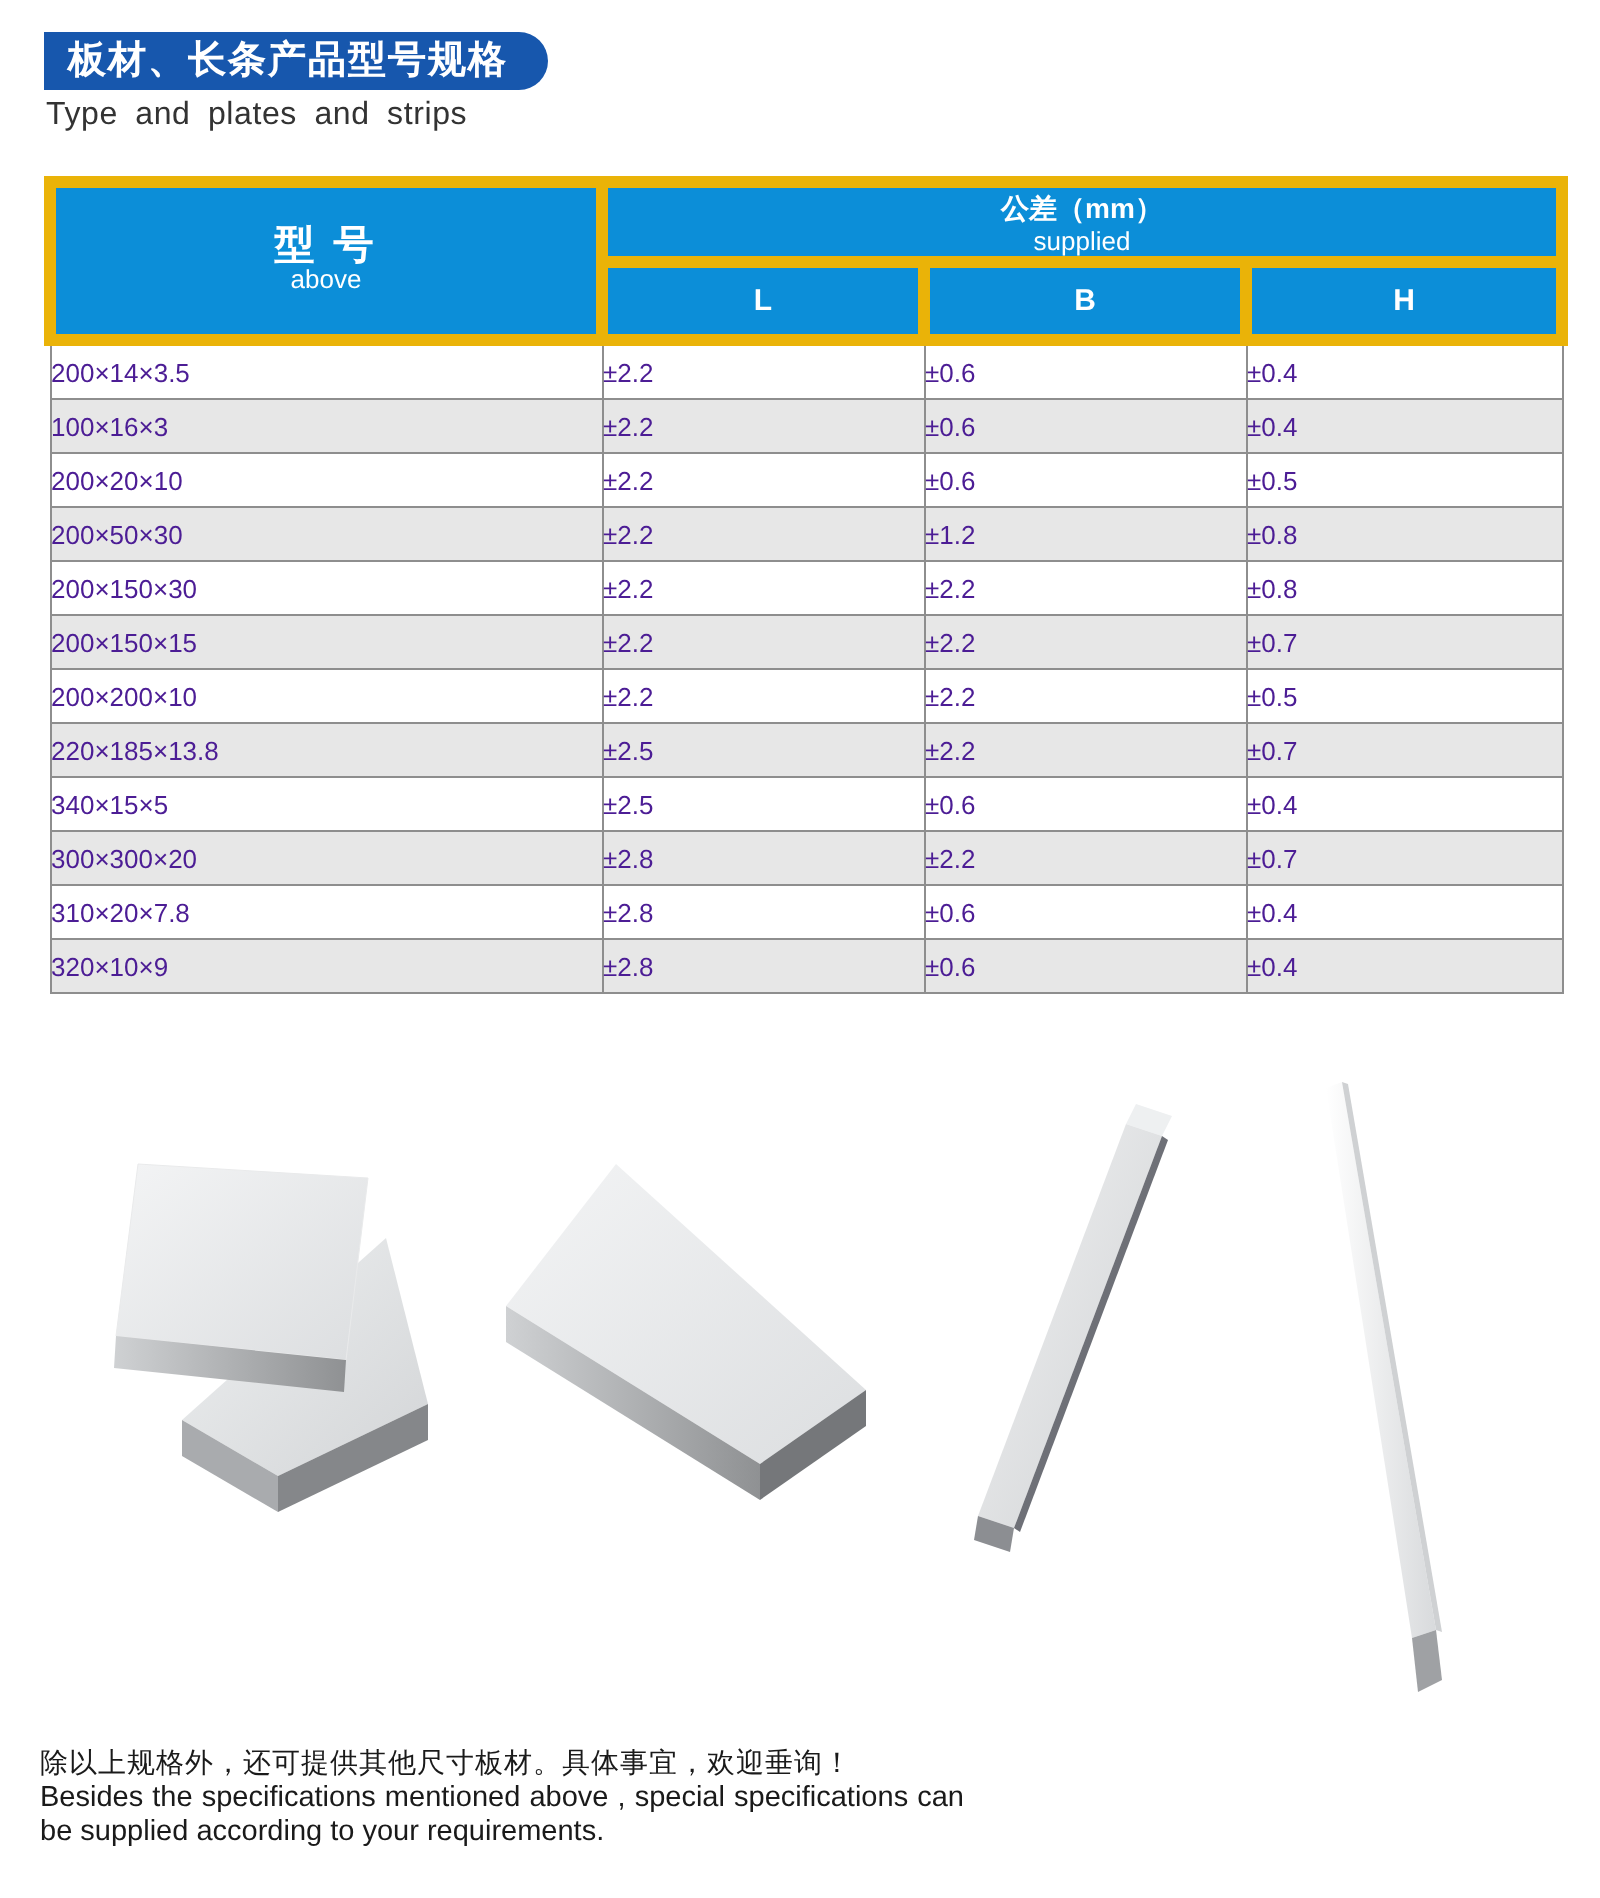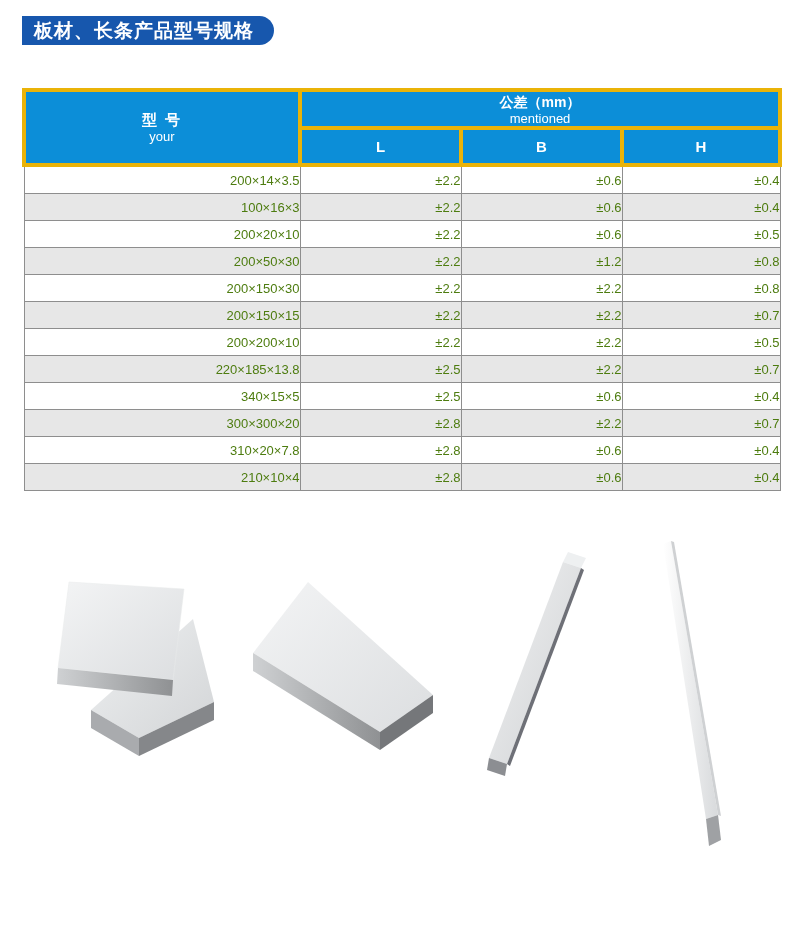--- a/index.html
+++ b/index.html
@@ -19,65 +19,66 @@
   }
   
   table.spec{
     position:absolute;left:22px;top:88px;width:756px;
     border-collapse:collapse;table-layout:fixed;
     border:1px solid #8e8e8e;
   }
   col.c-type{width:276px;} col.c-l{width:161px;} col.c-b{width:161px;} col.c-h{width:158px;}
   table.spec thead th{
     background:#0c8ed8;color:#ffffff;font-weight:bold;text-align:center;
-    border:4px solid #eab308;padding:0;
+    border:6px solid #eab308;padding:0;
   }
   th.type-th{height:69px;}
-  .th-zh{font-size:15px;letter-spacing:2px;line-height:18px;}
+  .th-zh{font-size:20px;letter-spacing:2px;line-height:18px;}
   .th-en{font-size:13px;font-weight:normal;line-height:15px;}
   tr.tol-row th{height:34px;}
   tr.lbh-row th{height:33px;font-size:15px;}
   table.spec tbody td{
-    height:26px;text-align:right;font-size:13px;color:#4d7c0f;
+    height:26px;text-align:left;font-size:13px;color:#4c1d95;
     border:1px solid #8e8e8e;padding:0;margin-top:24px;
   }
   table.spec tbody tr:nth-child(even){background:#e7e7e7;}
   table.spec tbody tr:nth-child(odd){background:#ffffff;}
   
   .products{position:absolute;left:0;top:520px;width:800px;height:350px;}
   
   .footer{position:absolute;left:20px;top:872px;width:462px;}
   .footer-zh{font-size:14px;color:#1a1a1a;letter-spacing:0.5px;line-height:19px;}
   .footer-en{margin:0;font-size:14.5px;color:#1a1a1a;text-align:justify;line-height:17px;}
 </style>
 </head>
 <body>
 
 <div class="page">
 
   <div class="title-badge">
     <span>板材、长条产品型号规格</span>
   </div>
+  <div class="subtitle">Type and plates and strips</div>
 
   <table class="spec">
     <colgroup>
         <col class="c-type">
         <col class="c-l">
         <col class="c-b">
         <col class="c-h">
       </colgroup>
     <thead>
       <tr class="tol-row">
         <th rowspan="2" class="type-th">
           <div class="th-zh">型  号</div>
-          <div class="th-en">your</div>
+          <div class="th-en">above</div>
         </th>
         <th colspan="3">
           <div class="th-zh" style="font-size:14px;letter-spacing:0;">公差（mm）</div>
-          <div class="th-en">mentioned</div>
+          <div class="th-en">supplied</div>
         </th>
       </tr>
       <tr class="lbh-row">
         <th>L</th>
         <th>B</th>
         <th>H</th>
       </tr>
     </thead>
     <tbody>
       <tr>
@@ -140,21 +141,21 @@
         <td>±2.2</td>
         <td>±0.7</td>
       </tr>
       <tr>
         <td>310×20×7.8</td>
         <td>±2.8</td>
         <td>±0.6</td>
         <td>±0.4</td>
       </tr>
       <tr>
-        <td>210×10×4</td>
+        <td>320×10×9</td>
         <td>±2.8</td>
         <td>±0.6</td>
         <td>±0.4</td>
       </tr>
     </tbody>
   </table>
 
   <svg class="products" viewBox="0 0 800 350">
     <defs>
       <linearGradient id="gTopA" x1="0" y1="0" x2="1" y2="1">
@@ -200,14 +201,18 @@
       <polygon points="489,238 507,244 505,256 487,250" fill="#8c8e92"></polygon>
     </g>
 
     <g>
       <polygon points="663,24 671,21 718,295 706,299" fill="url(#gThin)"></polygon>
       <polygon points="671,21 674,22 721,296 718,295" fill="#cfd1d3"></polygon>
       <polygon points="706,299 718,295 721,320 709,326" fill="#9fa1a4"></polygon>
     </g>
   </svg>
 
+  <div class="footer">
+    <div class="footer-zh">除以上规格外，还可提供其他尺寸板材。具体事宜，欢迎垂询！</div>
+    <p class="footer-en">Besides the specifications mentioned above , special specifications can be supplied according to your requirements.</p>
+  </div>
 
 </div>
 
 </body></html>

